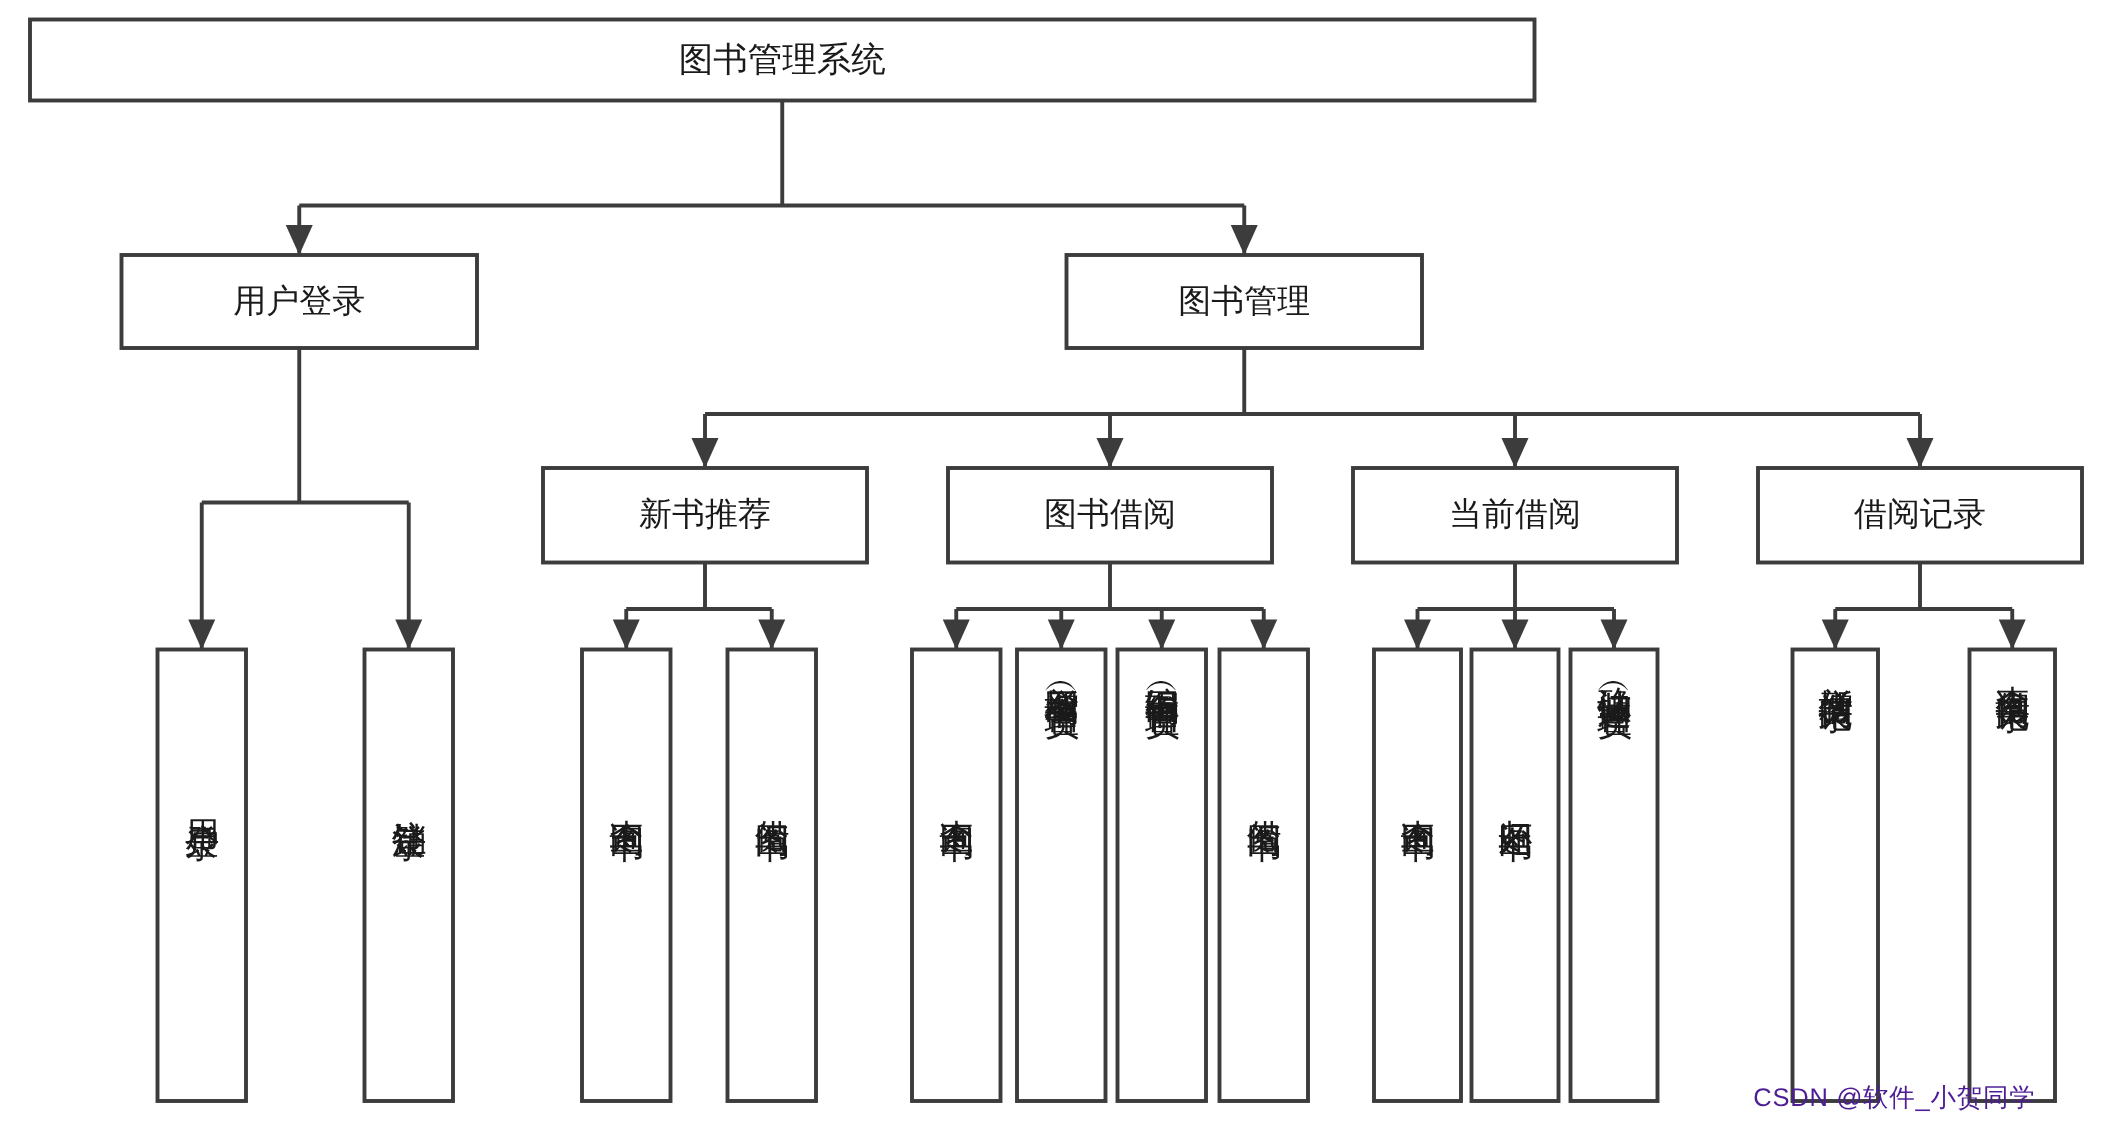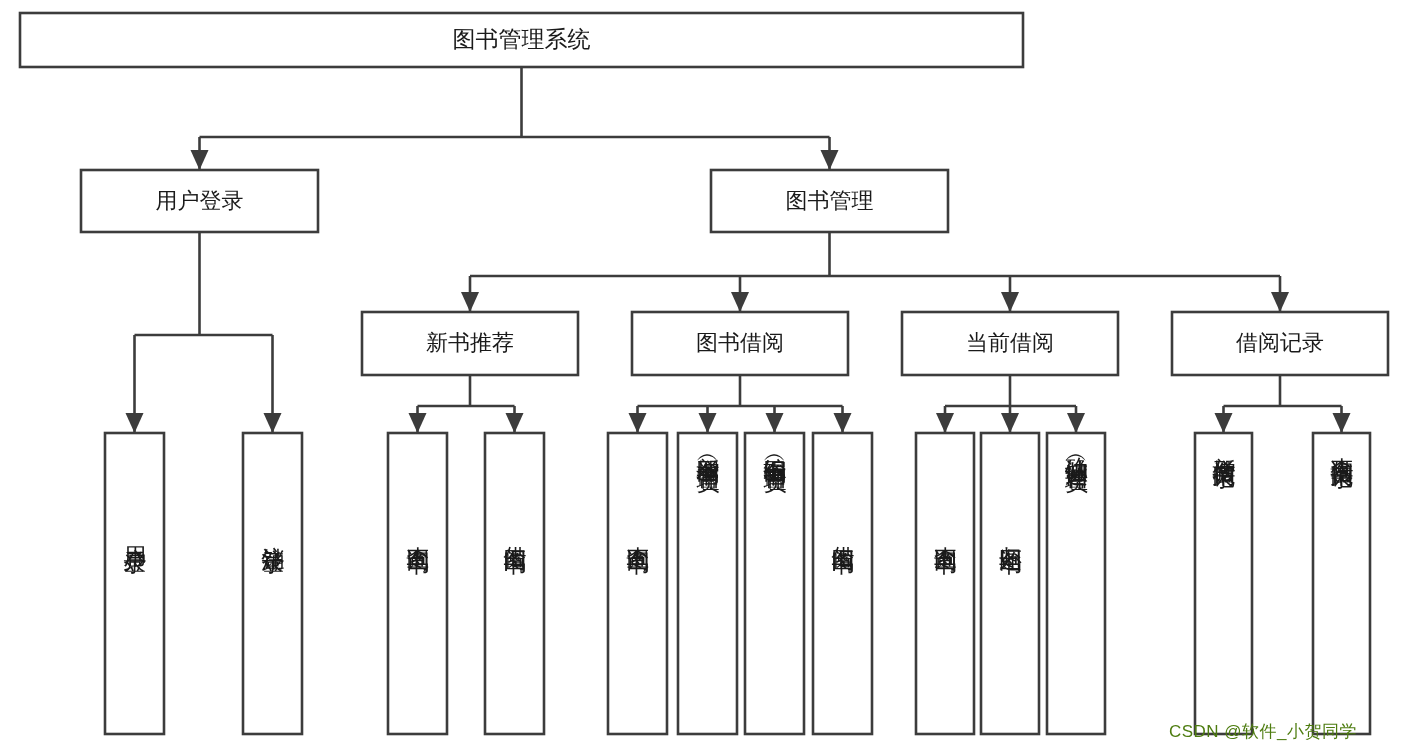--- a/index.html
+++ b/index.html
@@ -66,21 +66,21 @@
     color: #1a1a1a;
     letter-spacing: 2px;
     white-space: nowrap;
   }
   .watermark {
     position: absolute;
     right: 8px;
     bottom: 4px;
     font-family: "Liberation Sans", "DejaVu Sans", sans-serif;
     font-size: 17px;
-    color: #4d7c0f;
+    color: #4c1d95;
     white-space: nowrap;
     letter-spacing: 0.5px;
   }
 </style>
 </head>
 <body>
 
 <div id="diagram-root">
 
   <svg class="diagram" viewBox="0 0 1405 747">

